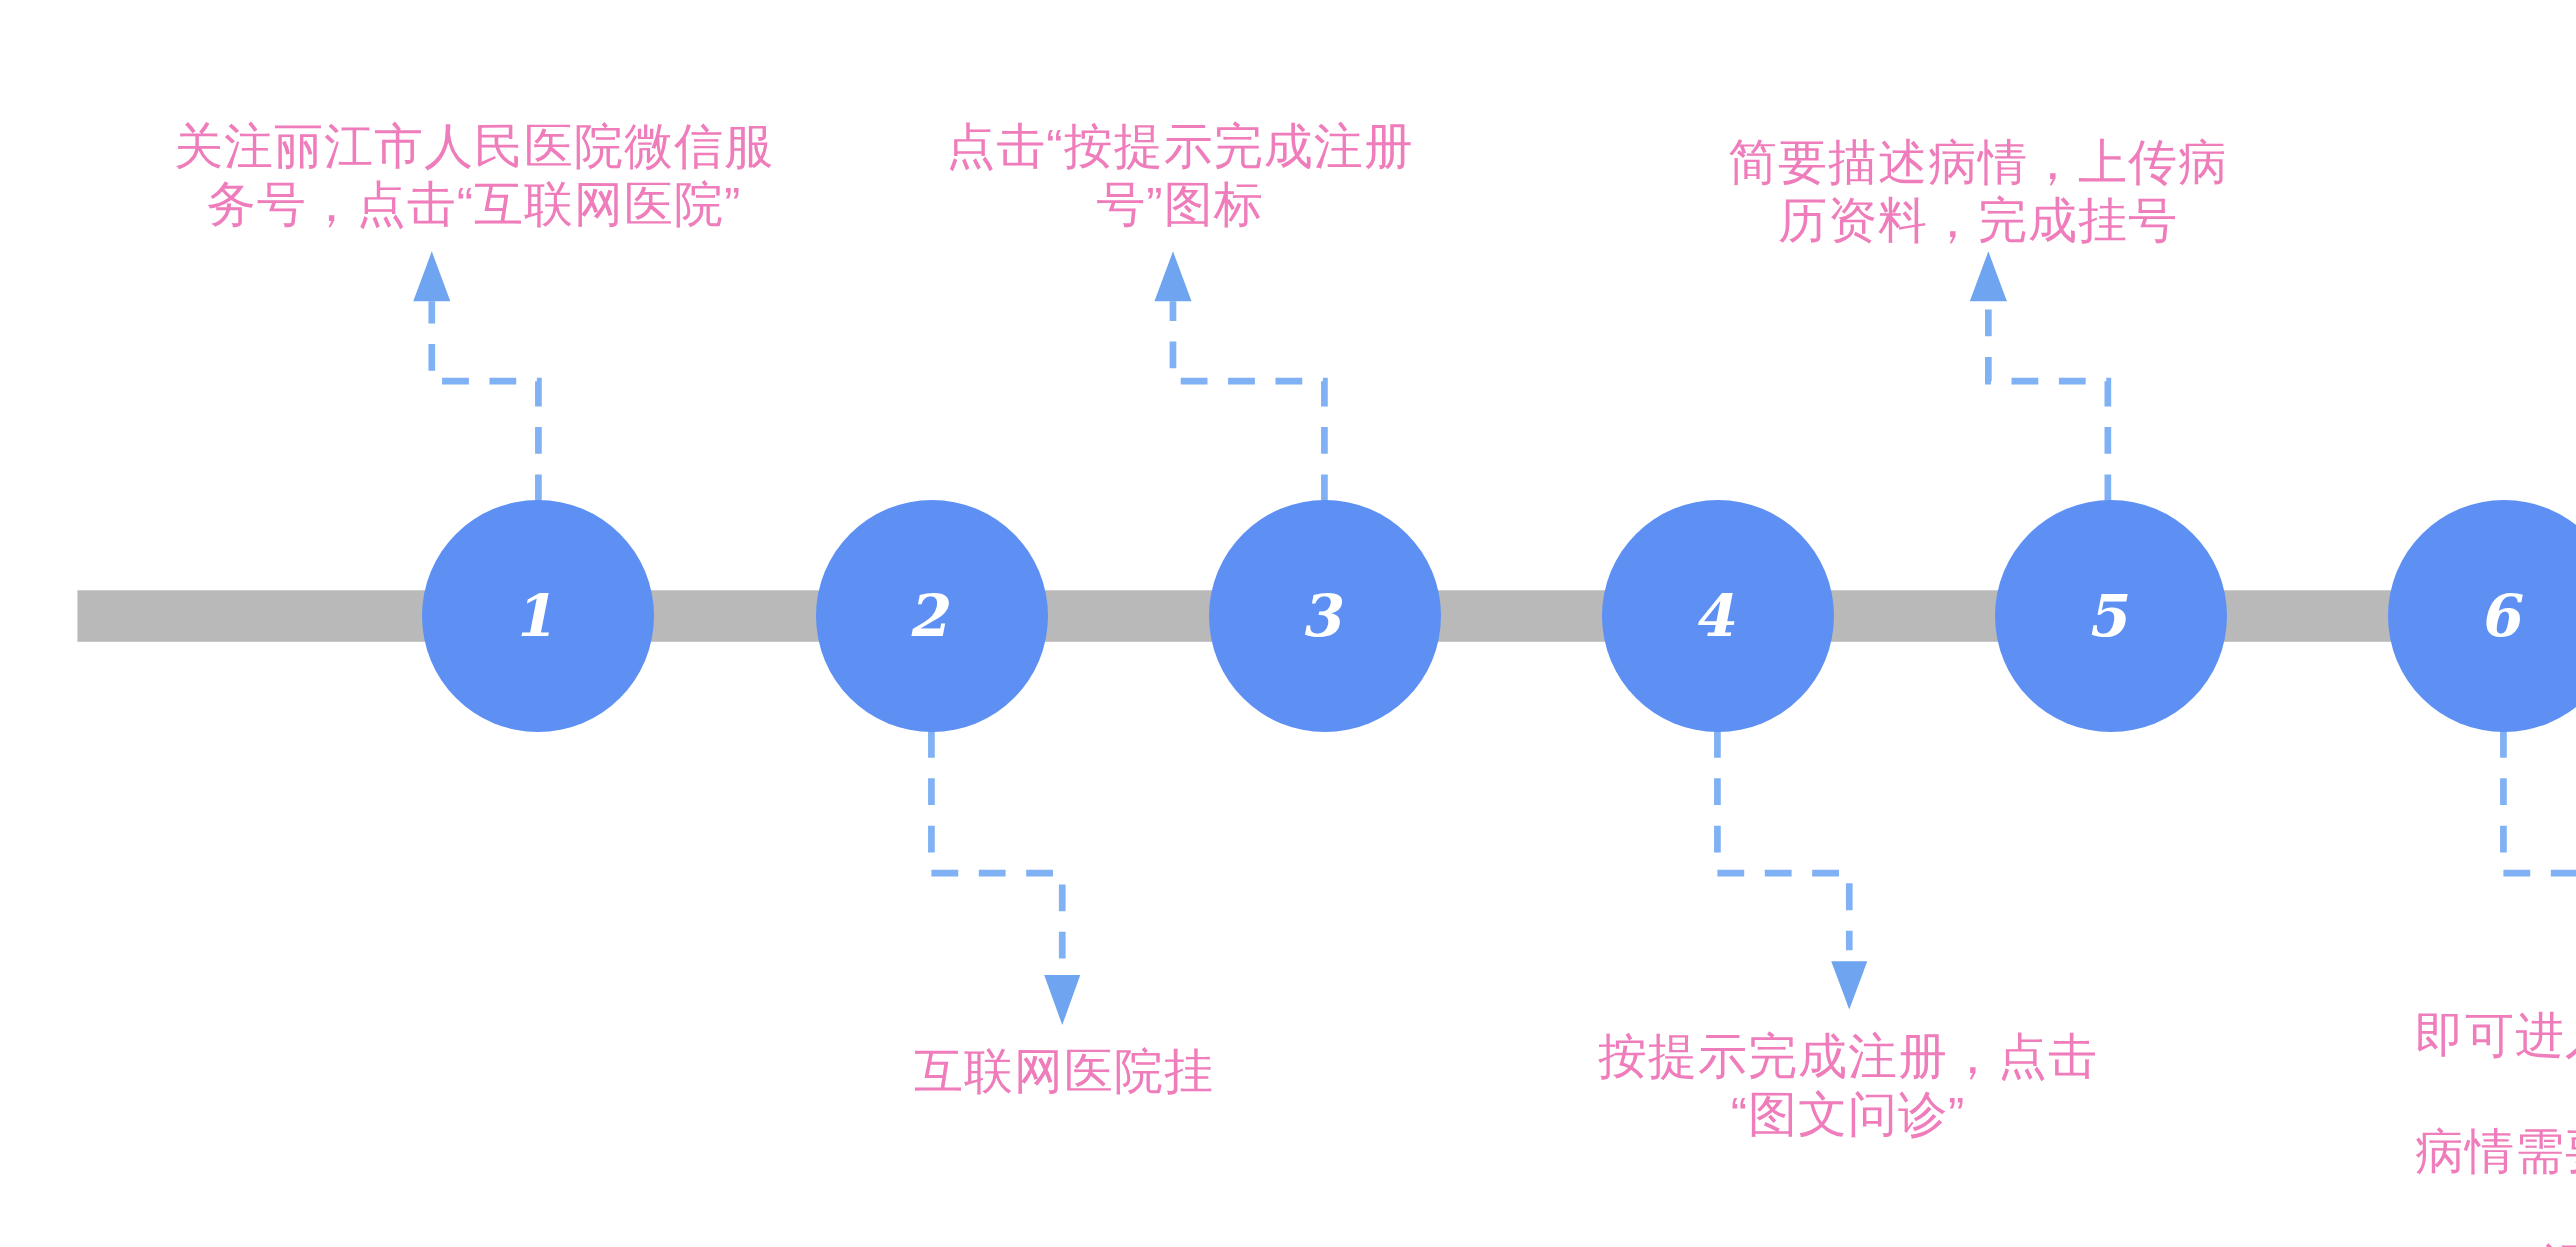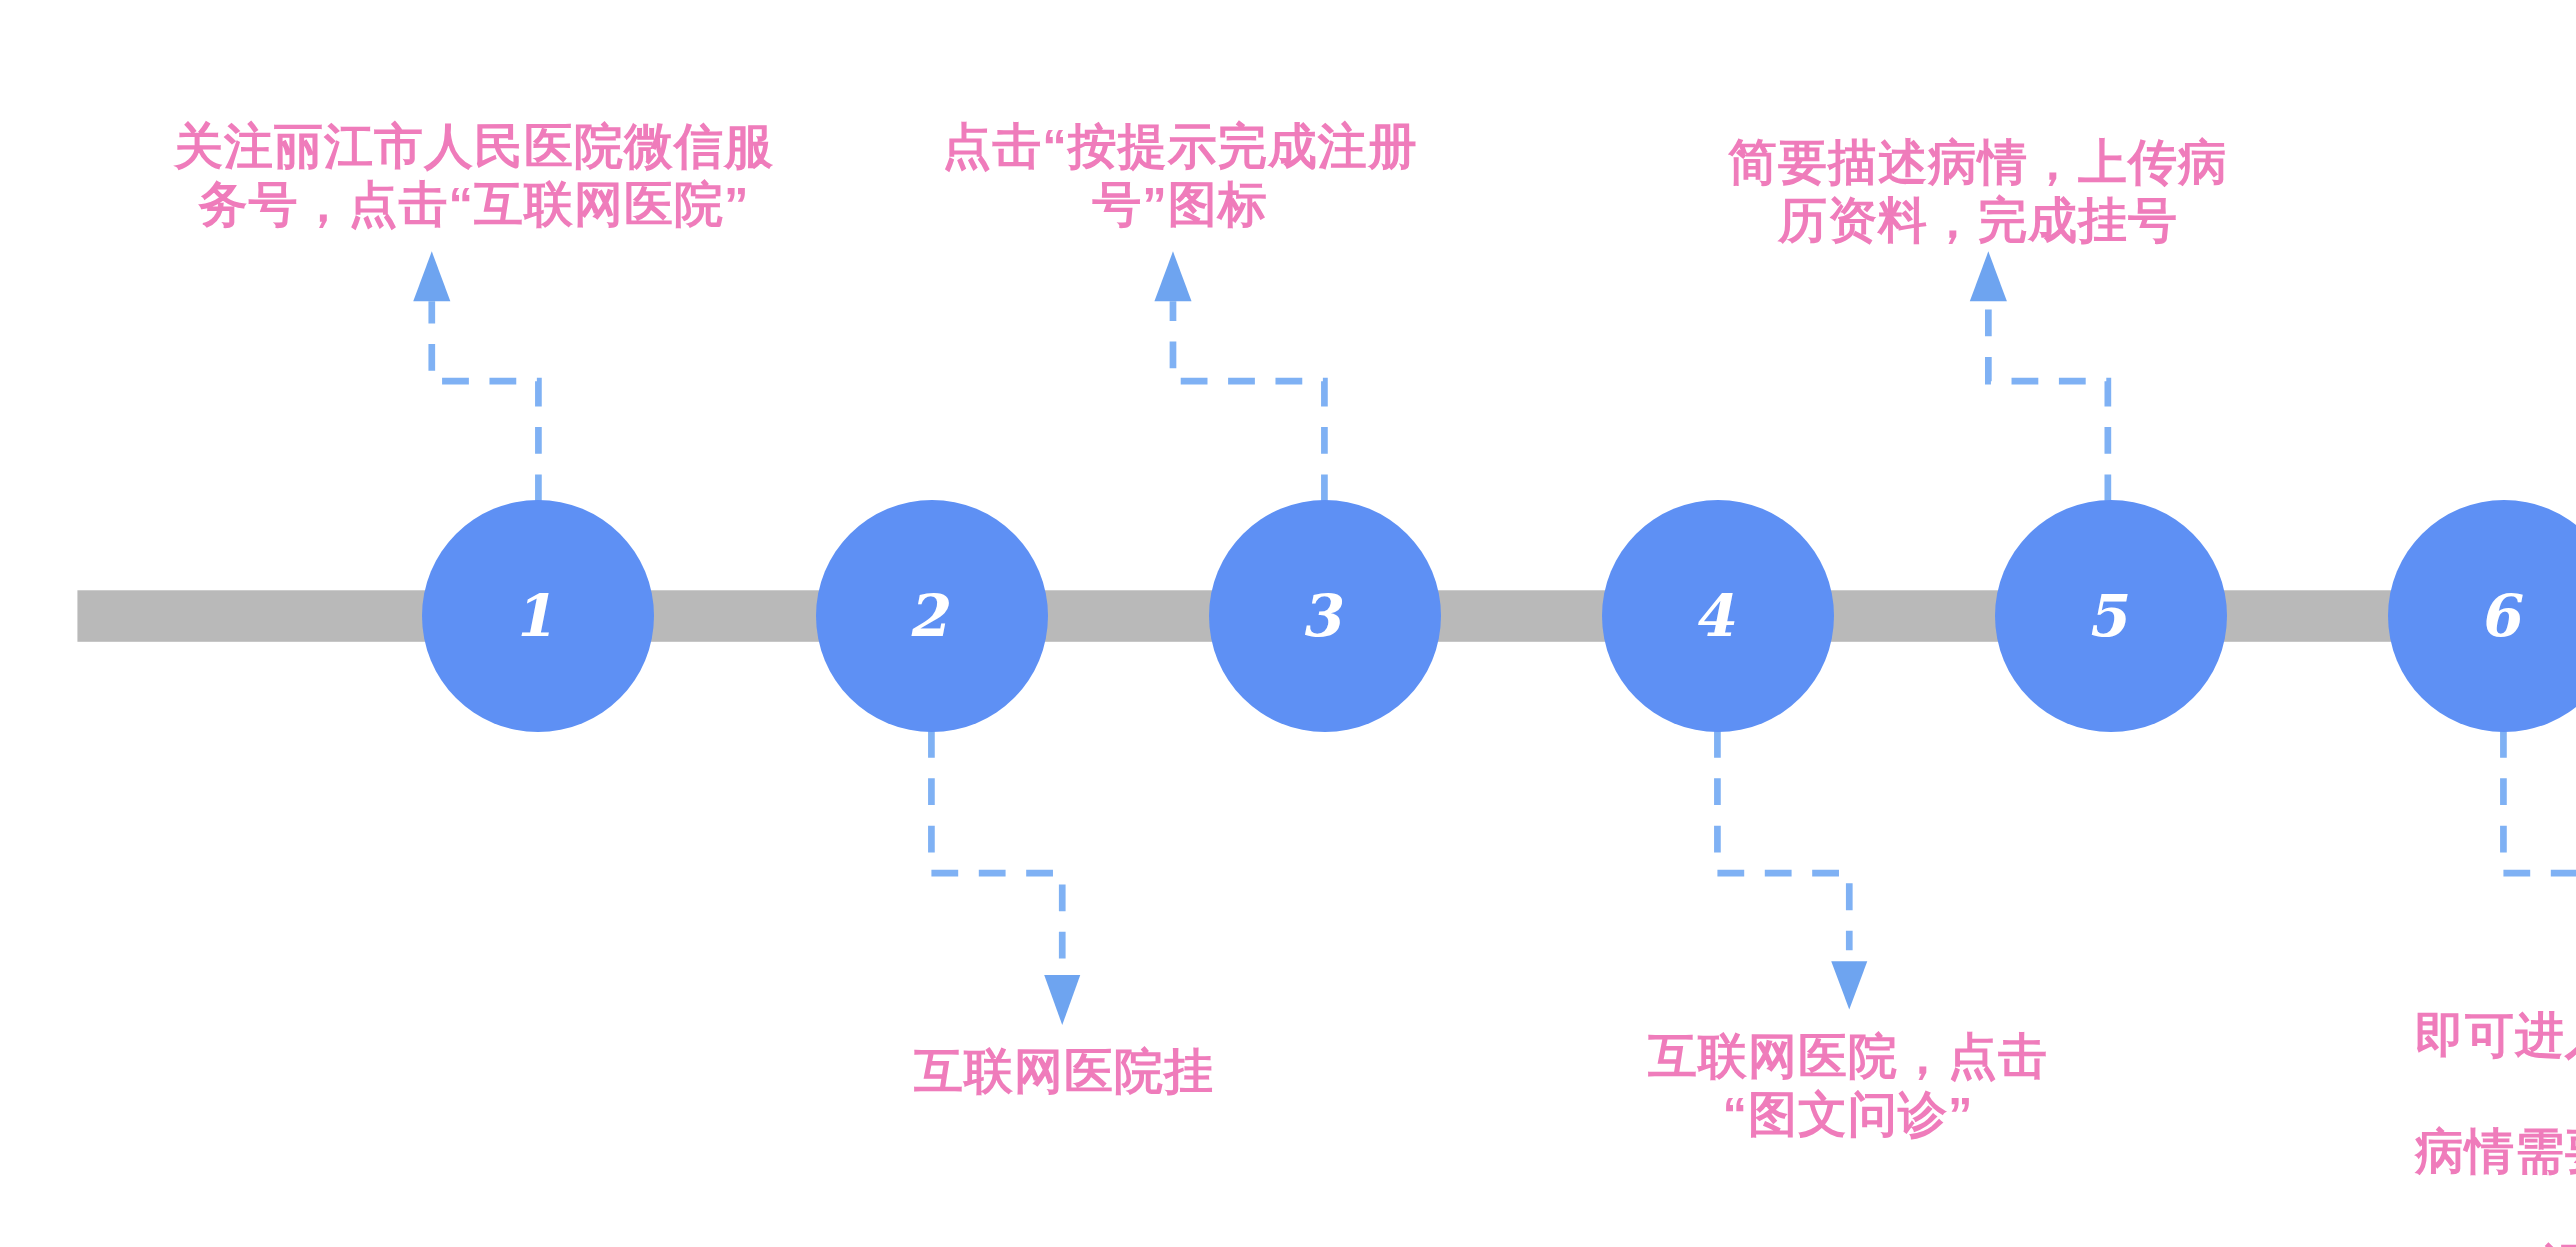--- a/index.html
+++ b/index.html
@@ -43,21 +43,21 @@
     font-family: "DejaVu Serif", serif;
     font-style: italic;
     font-weight: 700;
     font-size: 58px;
     line-height: 1;
   }
   .note {
     position: absolute;
     transform: translateX(-50%);
     color: var(--note_pink, #ef7cbb);
-    font-weight: 700;
+    font-weight: 400;
     font-size: 49px;
     line-height: 58px;
     letter-spacing: 1px;
     text-align: center;
     white-space: pre-line;
   }
   .note.p1 { left: 474px;  top: 117px;  }
   .note.p3 { left: 1180px; top: 117px;  }
   .note.p5 { left: 1978px; top: 133px;  }
   .note.p2 { left: 1064px; top: 1042px; }
@@ -116,21 +116,21 @@
   </div>
   <div class="circle c6">
     <span class="num">6</span>
   </div>
 
   <div class="note p1">关注丽江市人民医院微信服
 务号，点击“互联网医院”</div>
   <div class="note p2">互联网医院挂</div>
   <div class="note p3">点击“按提示完成注册
 号”图标</div>
-  <div class="note p4">互联网医院，点击
+  <div class="note p4">按提示完成注册，点击
 “图文问诊”</div>
   <div class="note p5">简要描述病情，上传病
 历资料，完成挂号</div>
   <div class="note p6">即可进入诊间就医，如
 病情需要，医生可发起
 视频问诊</div>
 
 </div>
 
 

